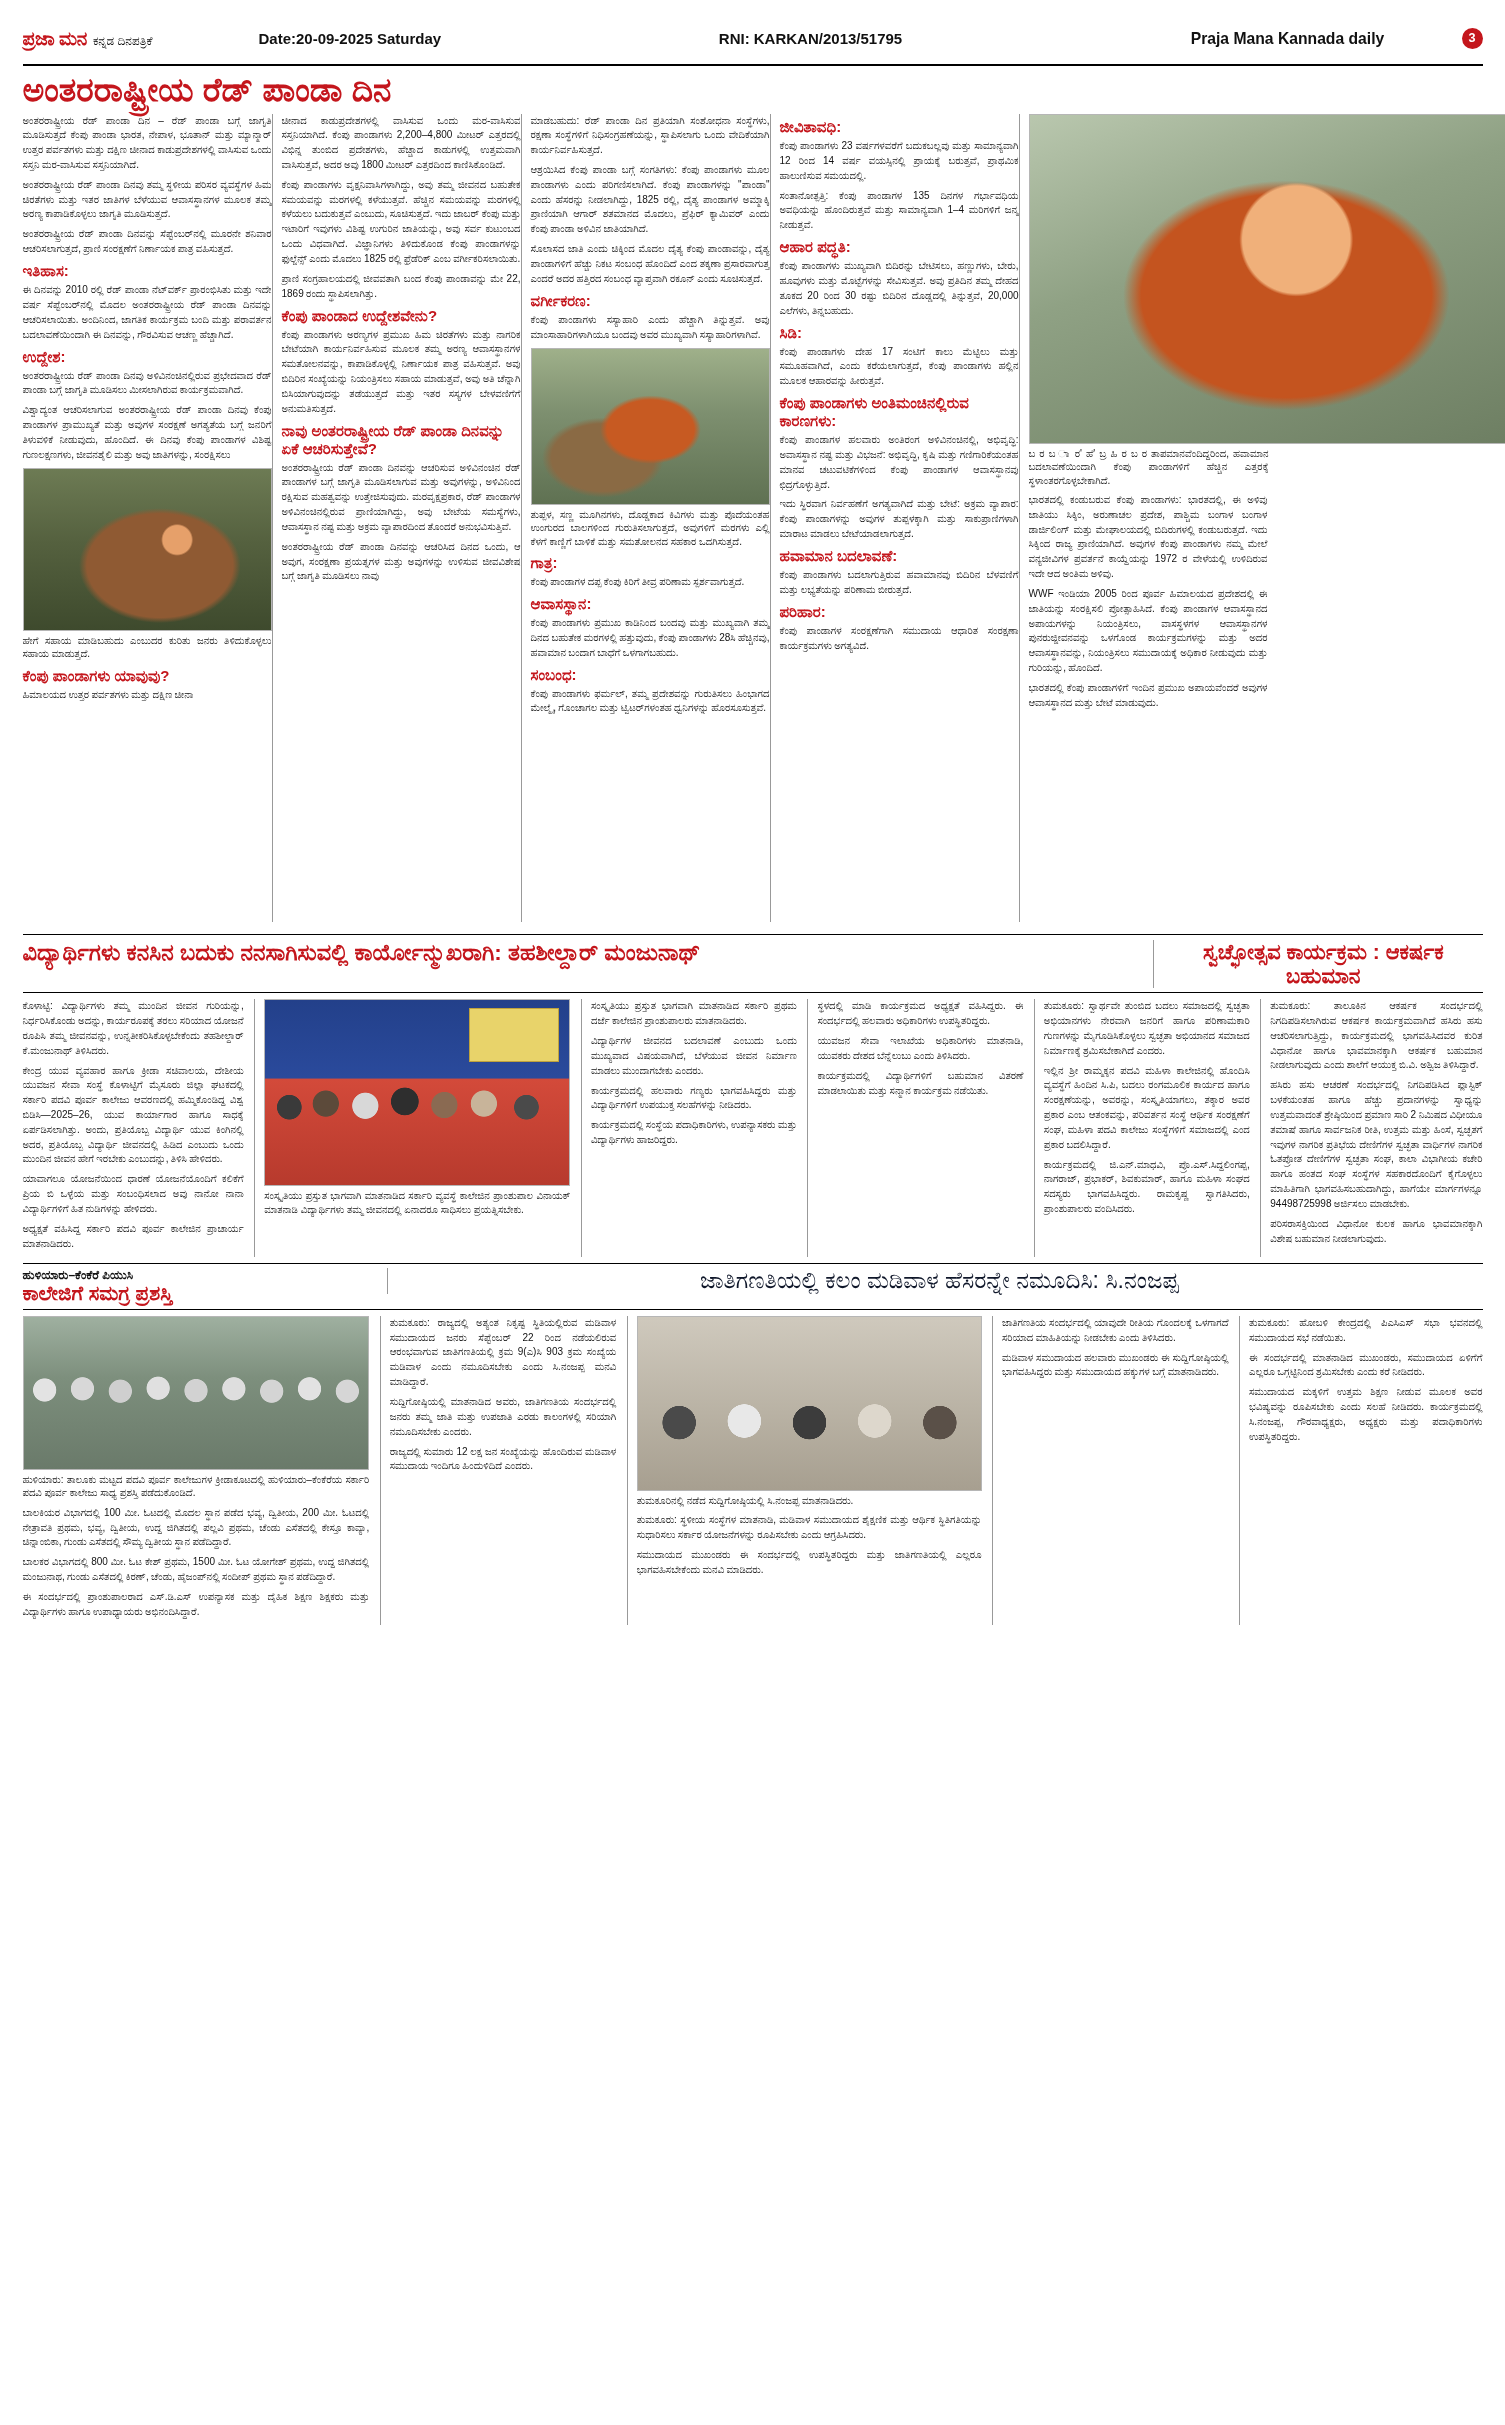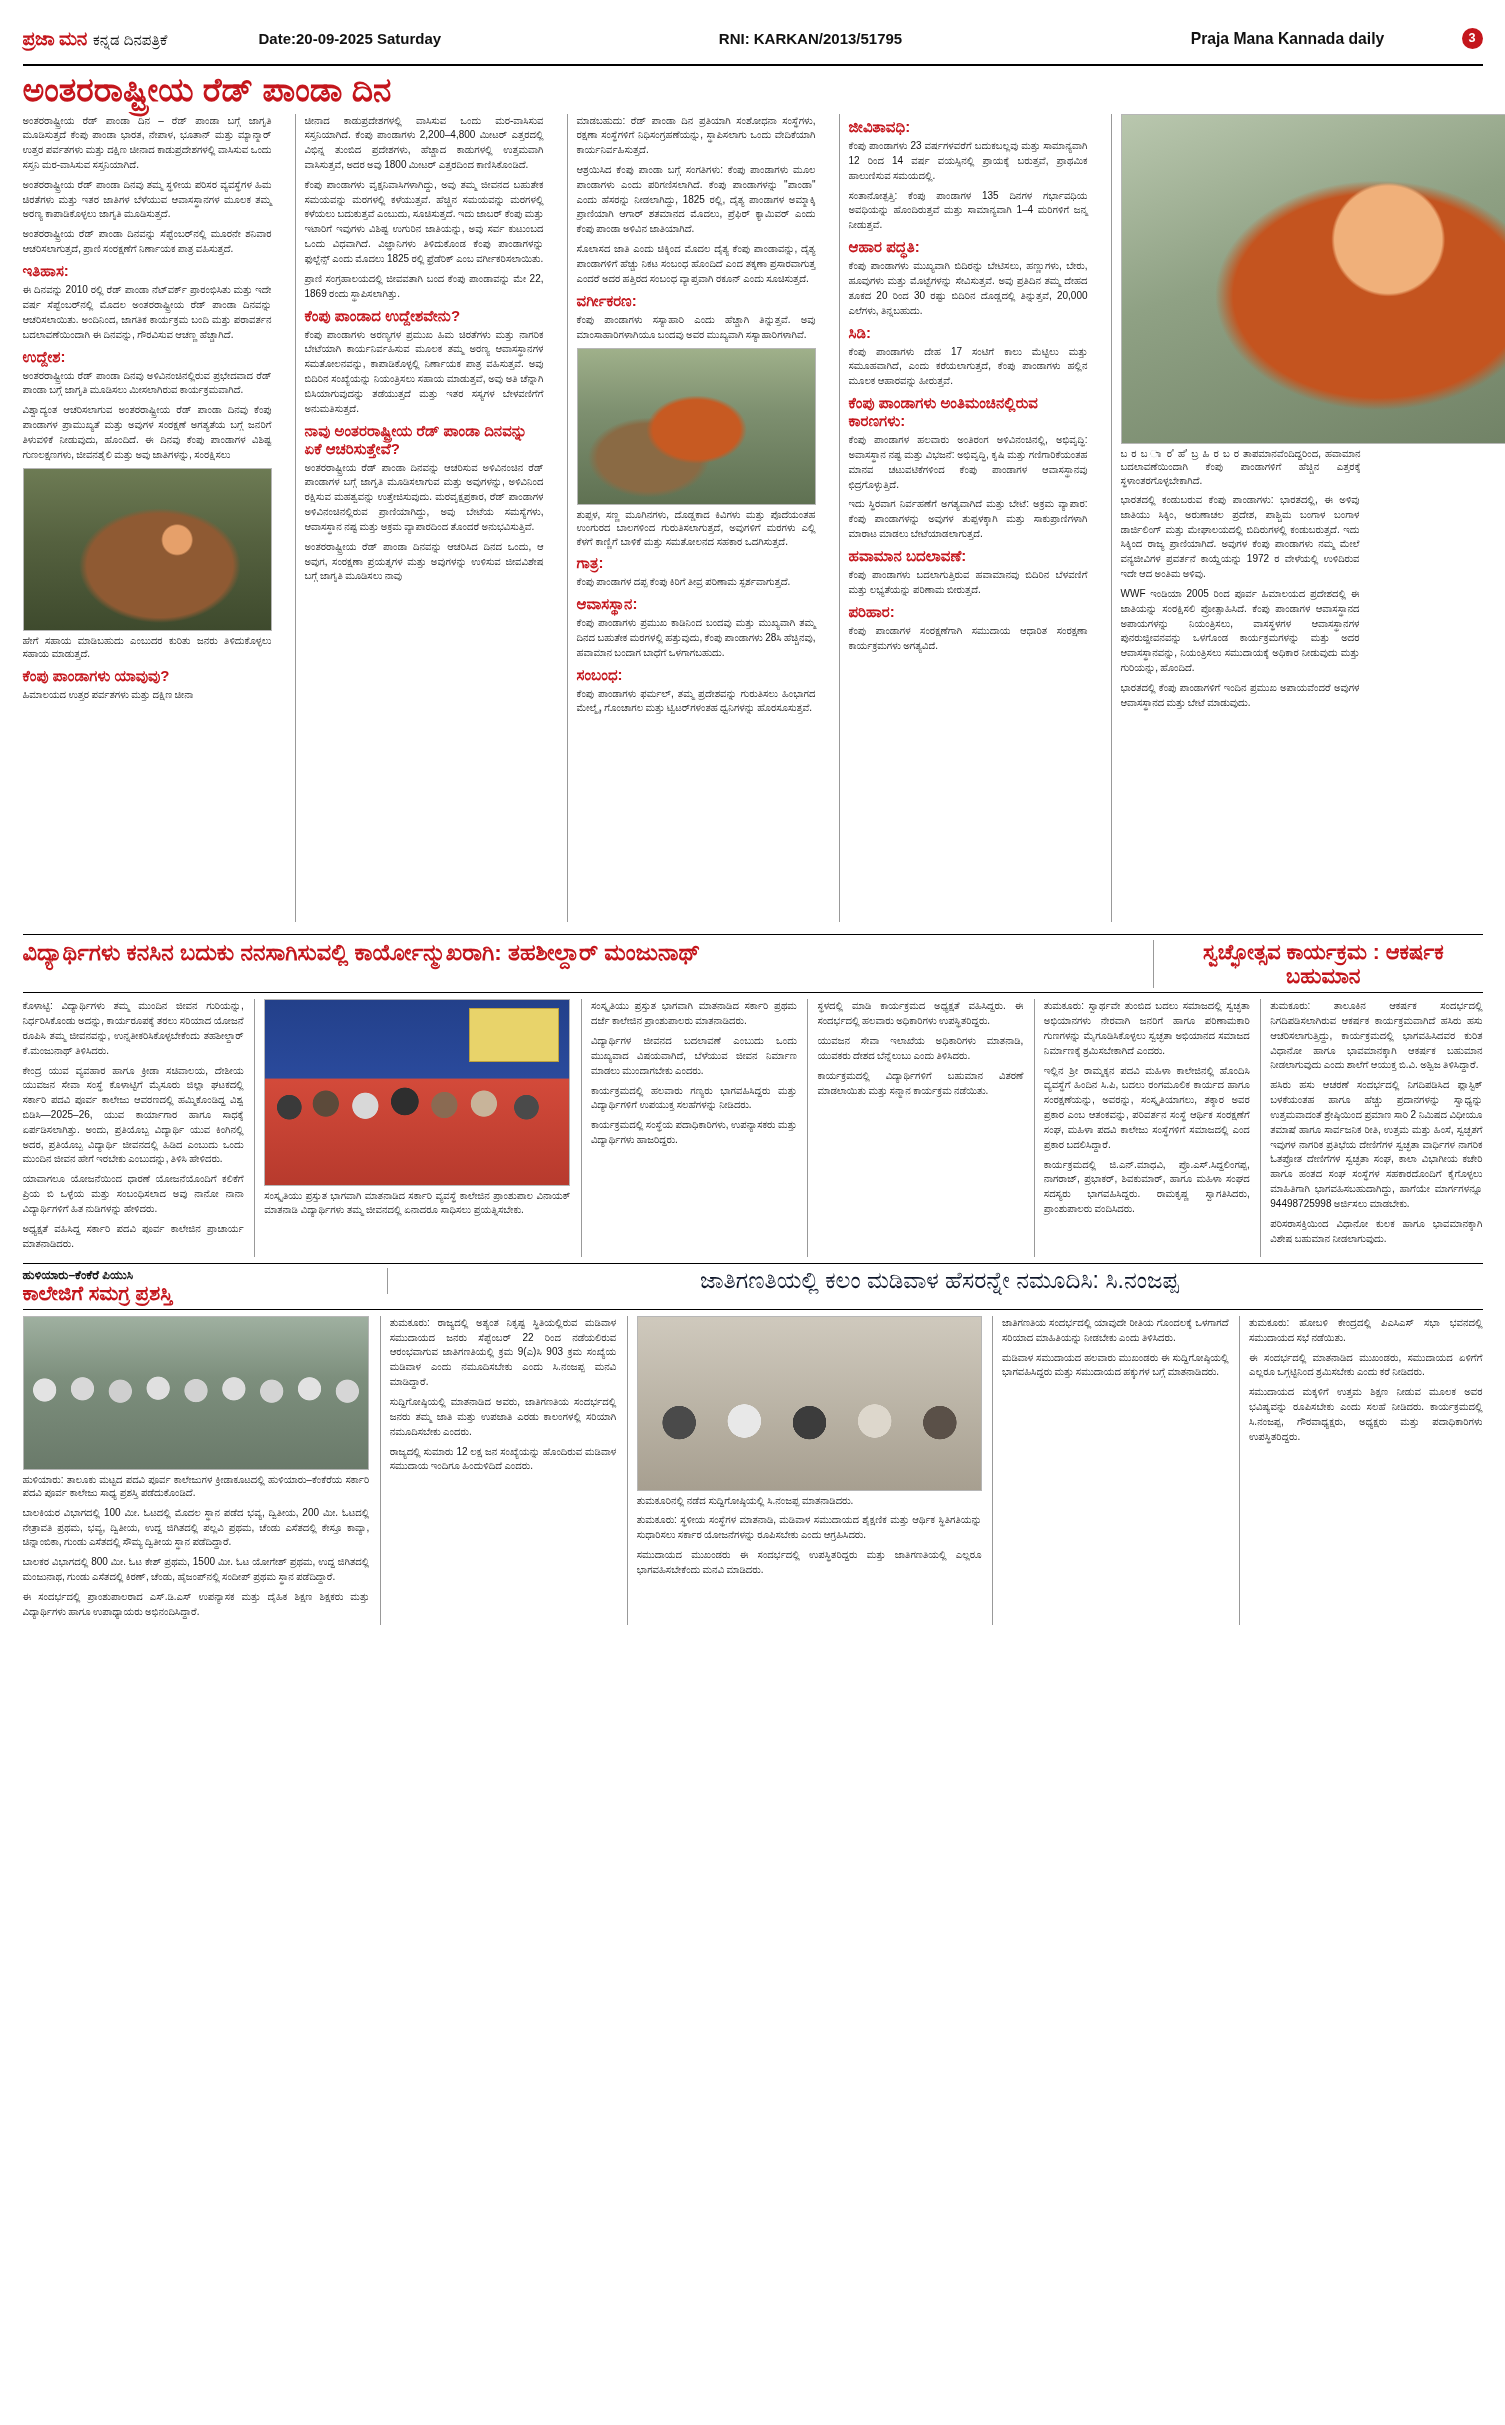--- a/index.html
+++ b/index.html
@@ -21,21 +21,21 @@
   
   .masthead {
     display: flex;
     align-items: center;
     border-bottom: 2.2px solid #000;
     padding-bottom: 6px;
     height: 46px;
   }
   .logo-block { display: flex; align-items: baseline; gap: 6px; width: 225px; }
   .logo-main { color: #c4161c; font-size: 19px; font-weight: bold; letter-spacing: -0.4px; }
-  .logo-sub { color: #111; font-size: 15px; }
+  .logo-sub { color: #111; font-size: 12px; }
   .mh-date { width: 247px; font-size: 15px; font-weight: bold; text-align: left; padding-left: 11px; }
   .mh-rni { flex: 1; font-size: 15px; font-weight: bold; text-align: center; }
   .mh-title { width: 322px; font-size: 15.7px; font-weight: bold; text-align: center; }
   .mh-page {
     width: 34px; text-align: right;
   }
   .pagecircle {
     display: inline-block; width: 21px; height: 21px; line-height: 21px;
     border-radius: 50%; background: #c4161c; color: #fff; font-size: 12.7px;
     font-weight: bold; text-align: center;
@@ -65,21 +65,21 @@
   .s1-head {
     color: #c4161c;
     font-size: 33px;
     font-weight: bold;
     letter-spacing: 0px;
     line-height: 1;
     margin-bottom: 7.5px;
   }
   .s1-cols {
     display: flex;
-    gap: 23px;
+    gap: 0;
     height: 808px;
   }
   .s1 .col { width: 247px; }
   .s1 .col.c1 { width: 249px; }
   .s1 .col.c2 { width: 249px; padding-left: 9px; }
   .s1 .col.c3 { width: 249px; padding-left: 9px; }
   .s1 .col.c4 { width: 249px; padding-left: 9px; }
   .s1 .col.c5 { width: 249px; padding-left: 9px; }
 
   .photo {

